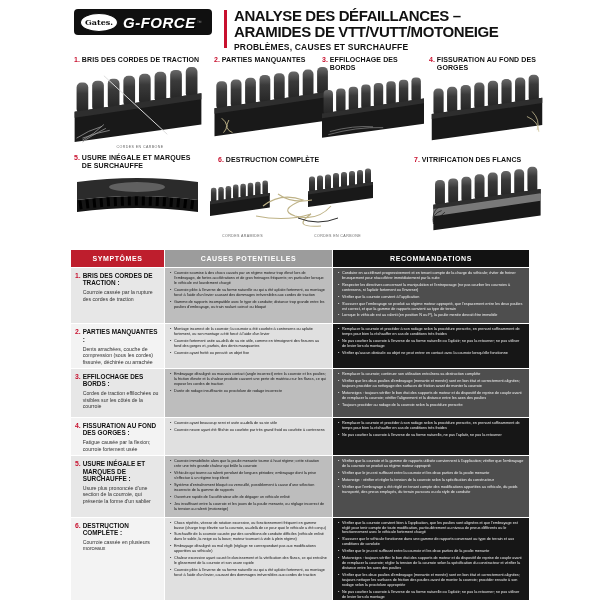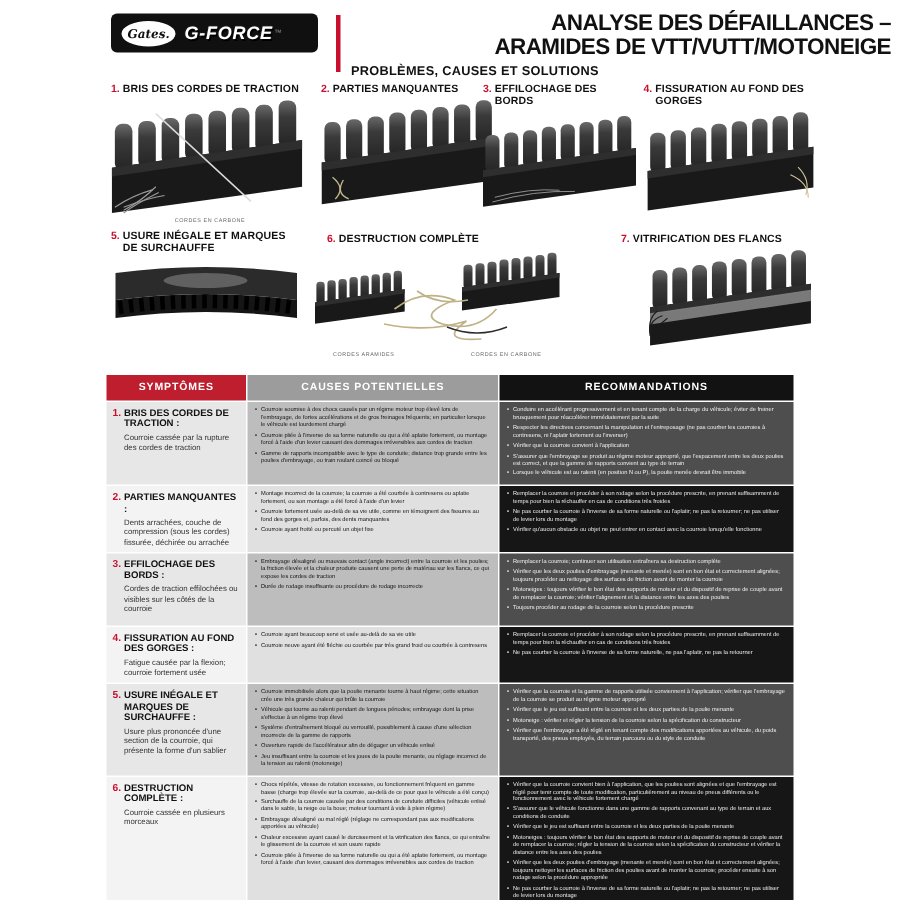--- a/index.html
+++ b/index.html
@@ -4,27 +4,27 @@
 <style>
   html,body{margin:0;padding:0;background:#fff;}
   #page{position:relative;width:600px;height:600px;background:#fff;overflow:hidden;
         font-family:"Liberation Sans",sans-serif;color:#111;}
 
   
   .logo-block{position:absolute;left:74px;top:9px;width:138px;height:26px;background:#101010;
               border-radius:4px;display:flex;align-items:center;padding:0 6px;box-sizing:border-box;}
   .gates-oval{width:36px;height:17px;background:#fff;border:1.5px solid #101010;border-radius:50%;
               display:flex;align-items:center;justify-content:center;
-              font-family:"DejaVu Serif",serif;font-style:italic;font-size:8px;font-weight:bold;color:#101010;}
-  .gforce{color:#fff;font-weight:bold;font-style:italic;font-size:12px;letter-spacing:.5px;margin-left:5px;
+              font-family:"DejaVu Serif",serif;font-size:8px;font-weight:bold;color:#101010;}
+  .gforce{color:#fff;font-weight:bold;font-style:italic;font-size:15px;letter-spacing:.5px;margin-left:5px;
           text-shadow:1px 1px 0 #000,0 0 1px #555;}
   .tm{color:#888;font-size:5px;vertical-align:top;margin-left:1px;}
   .red-divider{position:absolute;left:224px;top:10px;width:3px;height:38px;background:#c8102e;}
   .title-wrap{position:absolute;left:234px;top:8px;width:360px;}
-  .title-line{font-size:15px;font-weight:bold;letter-spacing:-0.4px;line-height:1.07;color:#111;text-align:right;}
+  .title-line{font-size:15px;font-weight:bold;letter-spacing:-0.4px;line-height:1.07;color:#111;}
   .subtitle{font-size:8.5px;font-weight:bold;letter-spacing:.2px;margin-top:2px;color:#111;}
 
   
   .fail-item{position:absolute;}
   .fail-label{display:flex;align-items:flex-start;}
   .fail-num{color:#c8102e;font-weight:bold;font-size:7px;margin-right:2px;line-height:1.15;}
   .fail-name{color:#111;font-weight:bold;font-size:7px;line-height:1.15;letter-spacing:.1px;}
   .belt-art{display:block;margin-top:2px;}
   .belt-art svg{display:block;width:100%;height:100%;}
   .belt-caption{display:block;font-size:3.6px;color:#666;letter-spacing:.4px;text-align:center;margin-top:1px;}
@@ -92,21 +92,21 @@
 
   <div class="logo-block">
     <span class="gates-oval">Gates.</span>
     <span class="gforce">G-FORCE</span>
     <span class="tm">™</span>
   </div>
   <div class="red-divider"></div>
   <div class="title-wrap">
     <div class="title-line">ANALYSE DES DÉFAILLANCES –</div>
     <div class="title-line">ARAMIDES DE VTT/VUTT/MOTONEIGE</div>
-    <div class="subtitle">PROBLÈMES, CAUSES ET SOLUTIONS</div>
+    <div class="subtitle">PROBLÈMES, CAUSES ET SURCHAUFFE</div>
   </div>
 
   <div class="fail-item" style="left:74px;top:56px;width:132px">
     <div class="fail-label">
       <span class="fail-num">1.</span>
       <span class="fail-name">BRIS DES CORDES DE TRACTION</span>
     </div>
     <div class="belt-art" style="width:128px;height:78px">
       <svg viewBox="0 0 130 80">
           <use href="#cogbelt"></use>

